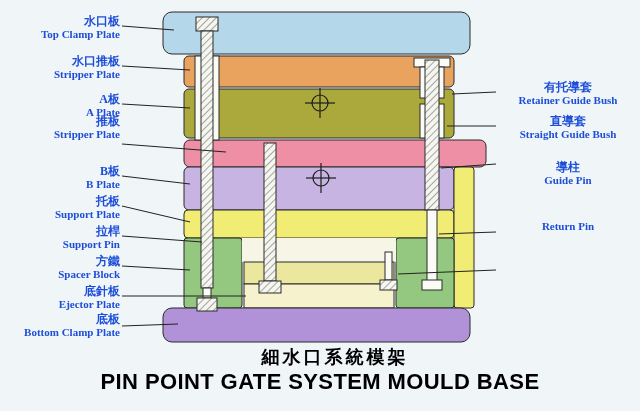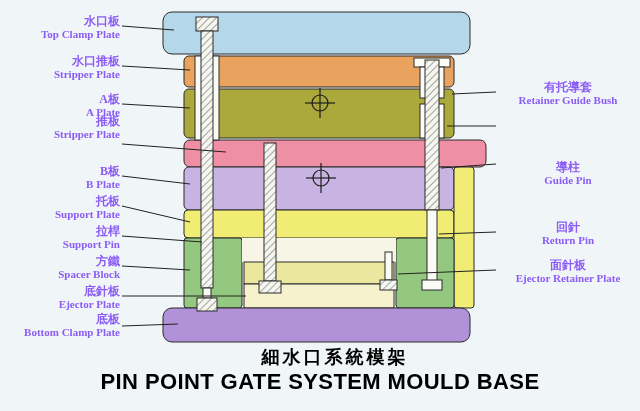--- a/index.html
+++ b/index.html
@@ -3,21 +3,21 @@
 <meta charset="utf-8">
 <style>
   * { margin:0; padding:0; box-sizing:border-box; }
   html,body { background:#ffffff; }
   body { font-family:"Liberation Serif", serif; }
   #canvas {
     position:relative; width:640px; height:411px;
     background:#f0f5f8; overflow:hidden;
   }
   #diagram-svg { position:absolute; left:0; top:0; width:640px; height:411px; }
-  .lbl { position:absolute; line-height:1.18; color:#8b5cf6; }
+  .lbl { position:absolute; line-height:1.18; color:#1d4ed8; }
   .lbl .cn { font-size:12px; font-weight:bold; font-family:"Liberation Serif", serif; }
   .lbl .en { font-size:11px; font-weight:bold; font-family:"Liberation Serif", serif; }
   .lbl.left  { left:2px;  width:118px; text-align:right; }
   .lbl.right { left:498px; width:140px; text-align:center; }
   #title-cn {
     position:absolute; left:15px; top:345px; width:640px; text-align:center;
     font-size:18px; font-weight:bold; letter-spacing:3px; color:#000;
     font-family:Liberation Serif, serif;
   }
   #title-en {
@@ -141,29 +141,28 @@
   </div>
   <div class="lbl left" style="top:284px">
     <div class="cn">底針板</div>
     <div class="en">Ejector Plate</div>
   </div>
 
   <div class="lbl right" style="top:80px">
     <div class="cn">有托導套</div>
     <div class="en">Retainer Guide Bush</div>
   </div>
+  <div class="lbl right" style="top:114px">
+    <div class="cn">直導套</div>
+    <div class="en">Straight Guide Bush</div>
+  </div>
   <div class="lbl right" style="top:160px">
     <div class="cn">導柱</div>
     <div class="en">Guide Pin</div>
   </div>
   <div class="lbl right" style="top:220px">
-    <div class="cn">回針</div>
     <div class="en">Return Pin</div>
-  </div>
-  <div class="lbl right" style="top:258px">
-    <div class="cn">面針板</div>
-    <div class="en">Ejector Retainer Plate</div>
   </div>
 
   <div id="title-cn">細水口系統模架</div>
   <div id="title-en">PIN POINT GATE SYSTEM MOULD BASE</div>
 
 </div>
 
 </body></html>

